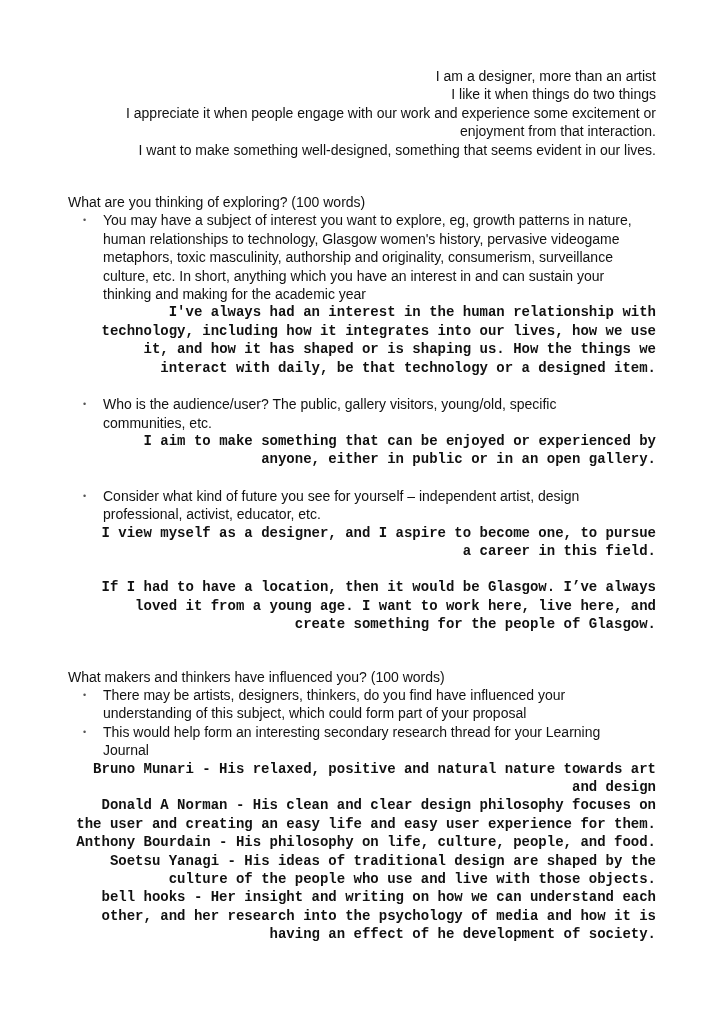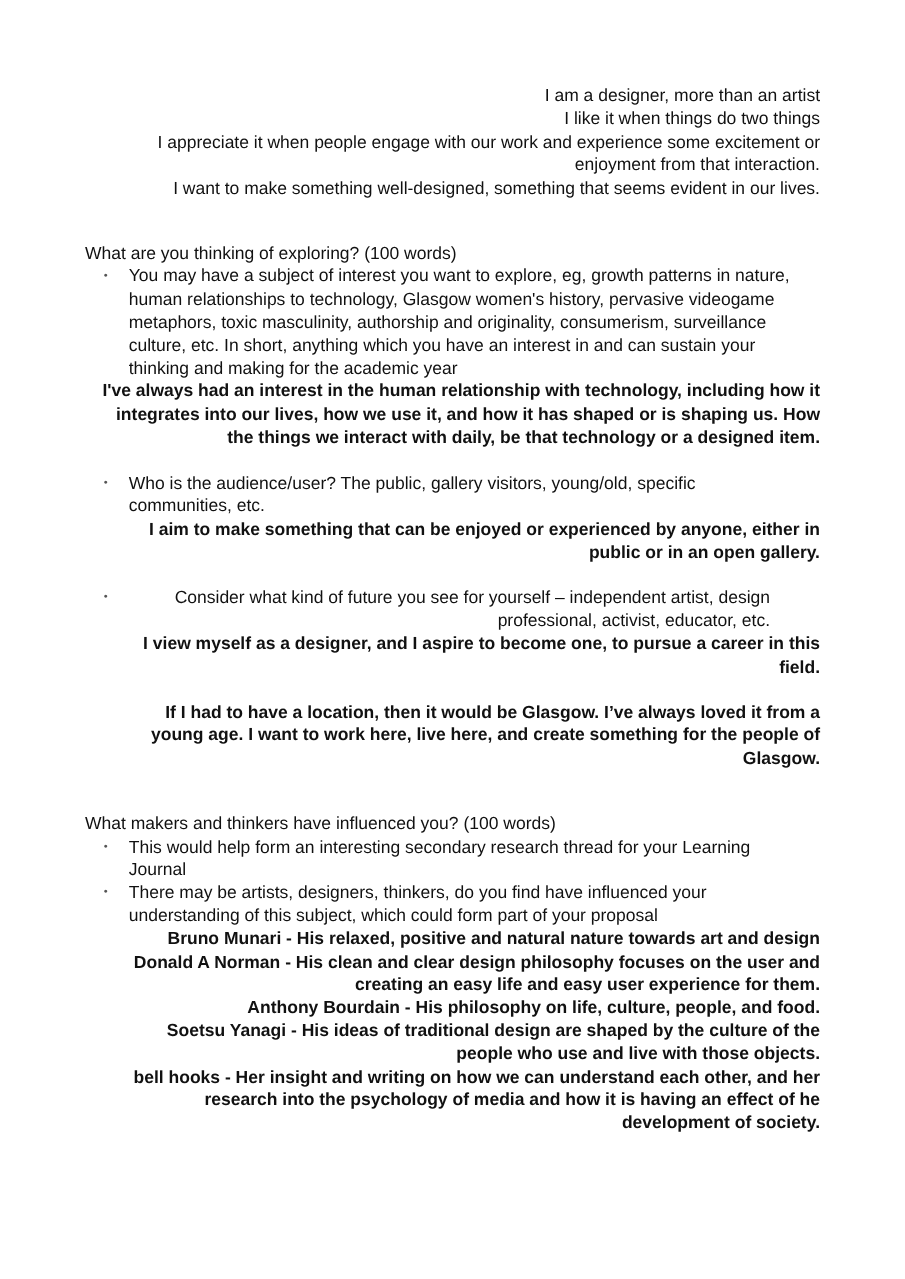--- a/index.html
+++ b/index.html
@@ -6,21 +6,21 @@
   body { width: 724px; height: 1023px; position: relative; overflow: hidden;
          font-family: "Liberation Sans", sans-serif; color: #111; }
   .page { position: absolute; left: 68px; top: 67px; width: 588px; font-size: 14px; line-height: 18.4px; }
   .bold-right { font-weight: normal; text-align: right; }
   .plain { font-weight: normal; }
   .gap-sm { height: 18px; }
   .gap-lg { height: 30px; }
   ul.bullets { list-style: none; margin: 0; padding: 0; }
   ul.bullets li { position: relative; padding-left: 35px; }
   ul.bullets li::before { content: "•"; position: absolute; left: 15px; top: 0; font-size: 9px; color: #555; }
-  .answer { font-weight: bold; text-align: right; }
+  .answer { font-weight: bold; text-align: right; font-family: Liberation Mono, monospace; }
   .indent-ans { padding-left: 20px; text-align: right; }
 </style>
 </head>
 <body>
 
 <div class="page">
 
   <div>
     <div class="bold-right">I am a designer, more than an artist</div>
     <div class="bold-right">I like it when things do two things</div>
@@ -41,36 +41,36 @@
     <div class="gap-sm"></div>
 
     <ul class="bullets">
       <li style="padding-right:60px;">Who is the audience/user? The public, gallery visitors, young/old, specific communities, etc.</li>
     </ul>
     <div class="answer indent-ans">I aim to make something that can be enjoyed or experienced by anyone, either in public or in an open gallery.</div>
 
     <div class="gap-sm"></div>
 
     <ul class="bullets">
-      <li style="padding-right:40px;text-align:right;">Consider what kind of future you see for yourself – independent artist, design professional, activist, educator, etc.</li>
+      <li style="padding-right:40px;">Consider what kind of future you see for yourself – independent artist, design professional, activist, educator, etc.</li>
     </ul>
     <div class="answer indent-ans">I view myself as a designer, and I aspire to become one, to pursue a career in this field.</div>
 
     <div class="gap-sm"></div>
 
     <div class="answer indent-ans">If I had to have a location, then it would be Glasgow. I’ve always loved it from a young age. I want to work here, live here, and create something for the people of Glasgow.</div>
   </div>
 
   <div class="gap-lg" style="height:34px;"></div>
 
   <div>
     <div class="plain">What makers and thinkers have influenced you? (100 words)</div>
     <ul class="bullets">
+      <li style="padding-right:50px;">There may be artists, designers, thinkers, do you find have influenced your understanding of this subject, which could form part of your proposal</li>
       <li style="padding-right:50px;">This would help form an interesting secondary research thread for your Learning Journal</li>
-      <li style="padding-right:50px;">There may be artists, designers, thinkers, do you find have influenced your understanding of this subject, which could form part of your proposal</li>
     </ul>
     <div>
       <div class="answer" style="padding-left:20px;">Bruno Munari - His relaxed, positive and natural nature towards art and design</div>
       <div class="answer" style="padding-left:8px;">Donald A Norman - His clean and clear design philosophy focuses on the user and creating an easy life and easy user experience for them.</div>
       <div class="answer">Anthony Bourdain - His philosophy on life, culture, people, and food.</div>
       <div class="answer" style="padding-left:40px;">Soetsu Yanagi - His ideas of traditional design are shaped by the culture of the people who use and live with those objects.</div>
       <div class="answer" style="padding-left:10px;">bell hooks - Her insight and writing on how we can understand each other, and her research into the psychology of media and how it is having an effect of he development of society.</div>
     </div>
   </div>
 

